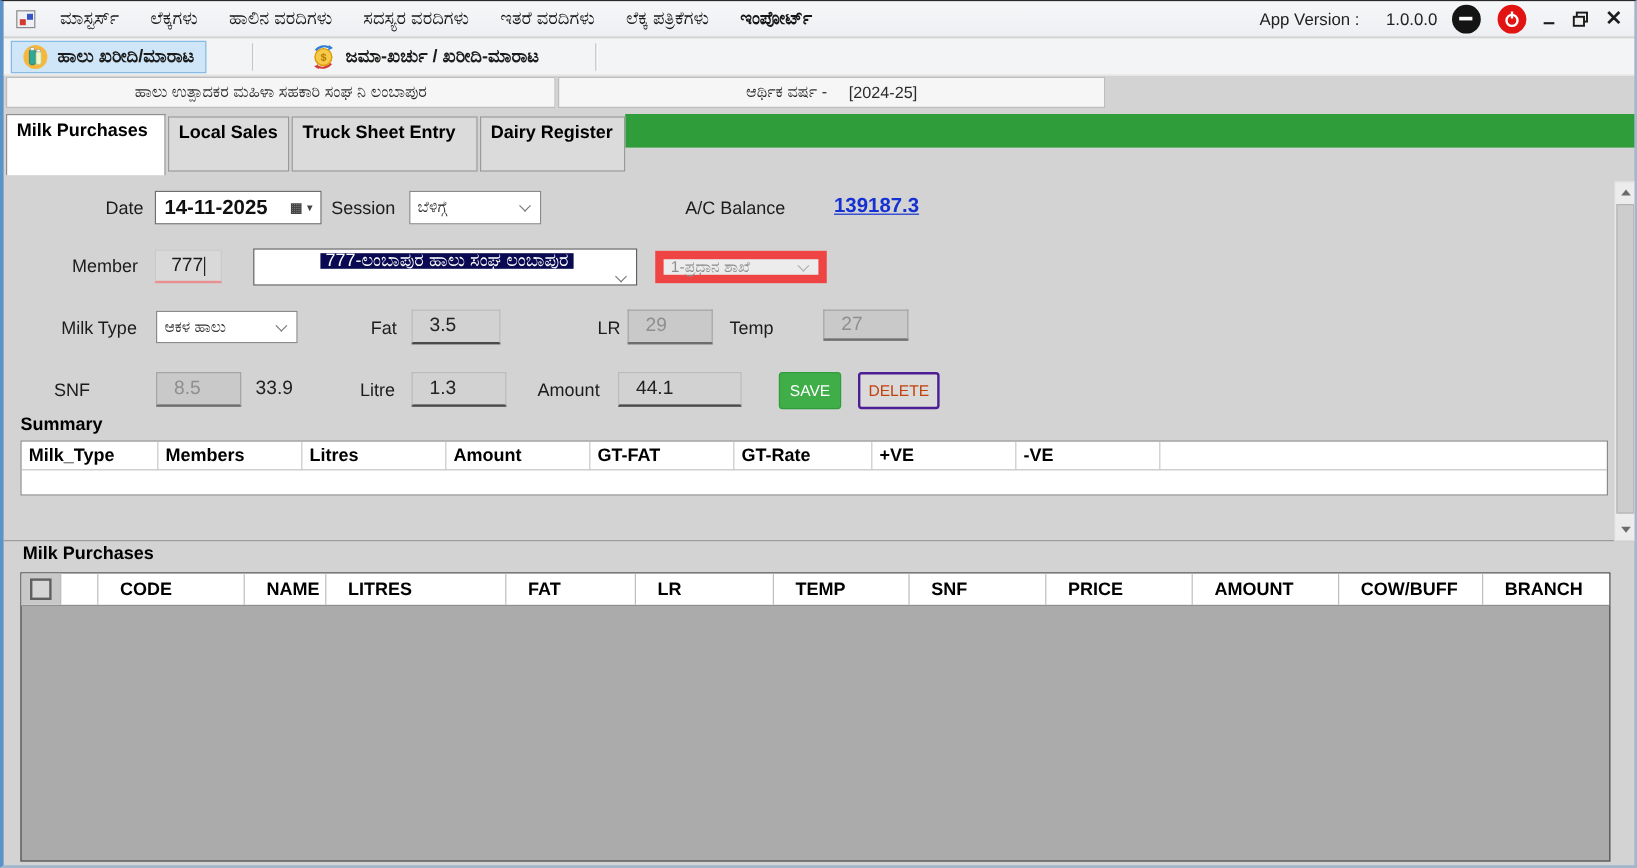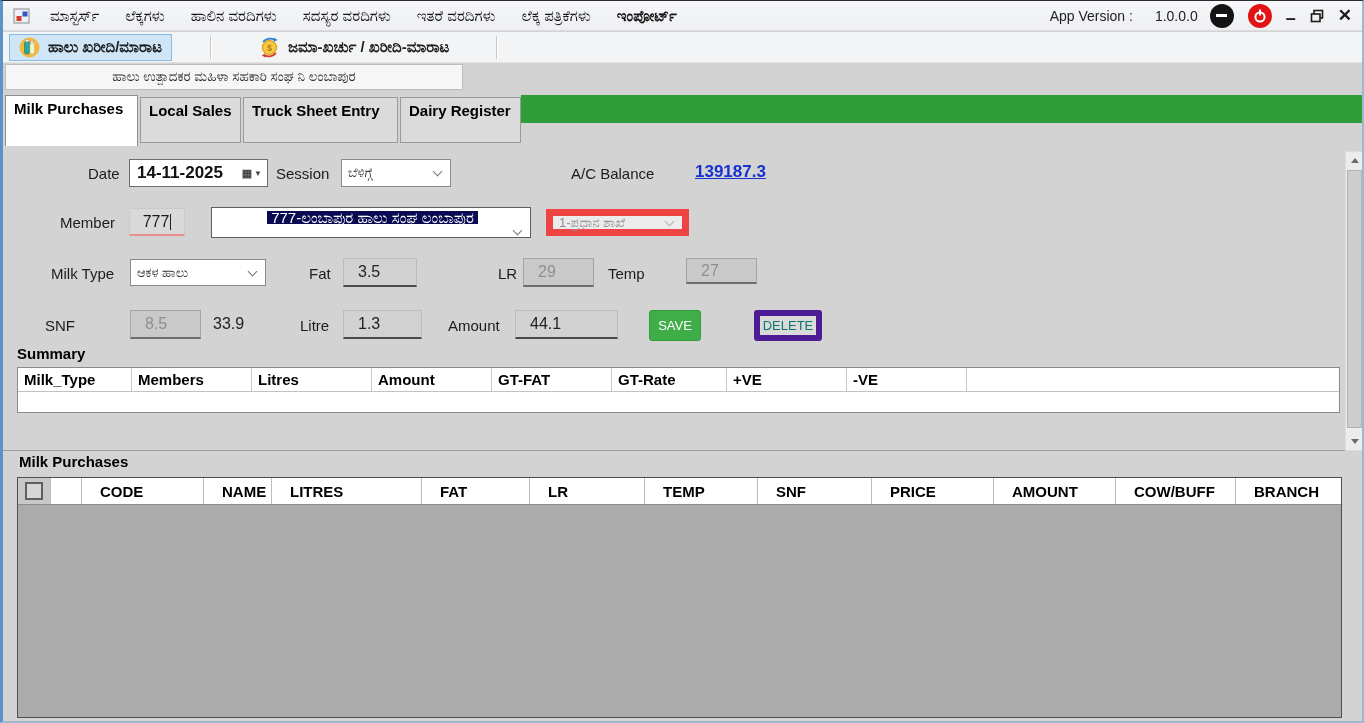--- a/index.html
+++ b/index.html
@@ -67,21 +67,21 @@
                  color:#8f8f8f; font-size:13px; display:flex; align-items:center; padding-left:6px; }
   .branchcombo .chev { border-color:#b0b0b0; }
   .memberfld { position:absolute; left:126px; top:207px; width:56px; height:28px; background:#d9d9d9; border:1px solid #cacaca;
                border-bottom:2px solid #e98f8f; font-size:16px; color:#1a1a1a; display:flex; align-items:center; justify-content:center; }
   .caret { display:inline-block; width:1px; height:16px; background:#222; margin-left:1px; }
   .aclink { position:absolute; left:692px; top:161px; font-size:17px; font-weight:bold; color:#1531d1;
             text-decoration:underline; cursor:pointer; }
   .btn { position:absolute; border-radius:3px; font-size:13px; font-weight:normal; display:flex; align-items:center;
          justify-content:center; cursor:pointer; }
   .btn.save { left:646px; top:309px; width:52px; height:31px; background:#3fae49; color:#fff; border:1px solid #319c3c; }
-  .btn.delete { left:751px; top:309px; width:68px; height:31px; background:#dadada; color:#0f766e; border:6px solid #4c1d95; }
+  .btn.delete { left:712px; top:309px; width:68px; height:31px; background:#dadada; color:#c2410c; border:2px solid #4c1d95; }
   .snfextra { position:absolute; left:210px; top:314px; font-size:16px; color:#222; }
 
   
   .sec-title { position:absolute; font-size:15px; font-weight:bold; color:#000; }
   .sgrid { position:absolute; left:14px; top:366px; width:1323px; height:46px; border:1px solid #8a8a8a; background:#fff; }
   .sgrid .hrow { display:flex; height:24px; border-bottom:1px solid #c2c2c2; }
   .hcell { border-right:1px solid #c9c9c9; font-size:15px; font-weight:bold; color:#000; display:flex; align-items:center;
            padding-left:6px; overflow:hidden; white-space:nowrap; }
   .sgrid .hcell:nth-child(1){width:114px} .sgrid .hcell:nth-child(2){width:120px} .sgrid .hcell:nth-child(3){width:120px}
   .sgrid .hcell:nth-child(4){width:120px} .sgrid .hcell:nth-child(5){width:120px} .sgrid .hcell:nth-child(6){width:115px}
@@ -167,20 +167,24 @@
         <polygon points="6,16.5 2.8,18.5 7,20.8" fill="#d23b2d"></polygon>
       </svg>
       <span>ಜಮಾ-ಖರ್ಚು / ಖರೀದಿ-ಮಾರಾಟ</span>
     </div>
     <span class="tsep"></span>
   </div>
 
   <div class="hbox org">
     <span>ಹಾಲು ಉತ್ಪಾದಕರ ಮಹಿಳಾ ಸಹಕಾರಿ ಸಂಘ ನಿ ಲಂಬಾಪುರ</span>
   </div>
+  <div class="hbox fy">
+    <span>ಆರ್ಥಿಕ ವರ್ಷ -</span>
+    <span>[2024-25]</span>
+  </div>
 
   <div class="greenbar"></div>
   <div class="tab active">Milk Purchases</div>
   <div class="tab inactive t1">Local Sales</div>
   <div class="tab inactive t2">Truck Sheet Entry</div>
   <div class="tab inactive t3">Dairy Register</div>
   <div class="content-border"></div>
 
   <span class="lbl" style="left:85px; top:164px;">Date</span>
   <div class="datefld">
@@ -203,21 +207,21 @@
   <div class="membercombo">
     <span class="sel">777-ಲಂಬಾಪುರ ಹಾಲು ಸಂಘ ಲಂಬಾಪುರ</span>
     <span class="chev"></span>
   </div>
   <div class="branchcombo">
     <span>1-ಪ್ರಧಾನ ಶಾಖೆ</span>
     <span class="chev"></span>
   </div>
 
   <span class="lbl" style="left:48px; top:264px;">Milk Type</span>
-  <div class="combo" style="left:127px; top:258px; width:136px; height:27px;">
+  <div class="combo" style="left:127px; top:258px; width:118px; height:27px;">
     <span>ಆಕಳ ಹಾಲು</span>
     <span class="chev"></span>
   </div>
   <span class="lbl" style="left:306px; top:264px;">Fat</span>
   <div class="fld" style="left:340px; top:257px; width:74px; height:29px;">
     <span>3.5</span>
   </div>
   <span class="lbl" style="left:495px; top:264px;">LR</span>
   <div class="fld disabled" style="left:520px; top:257px; width:71px; height:29px;">
     <span>29</span>

